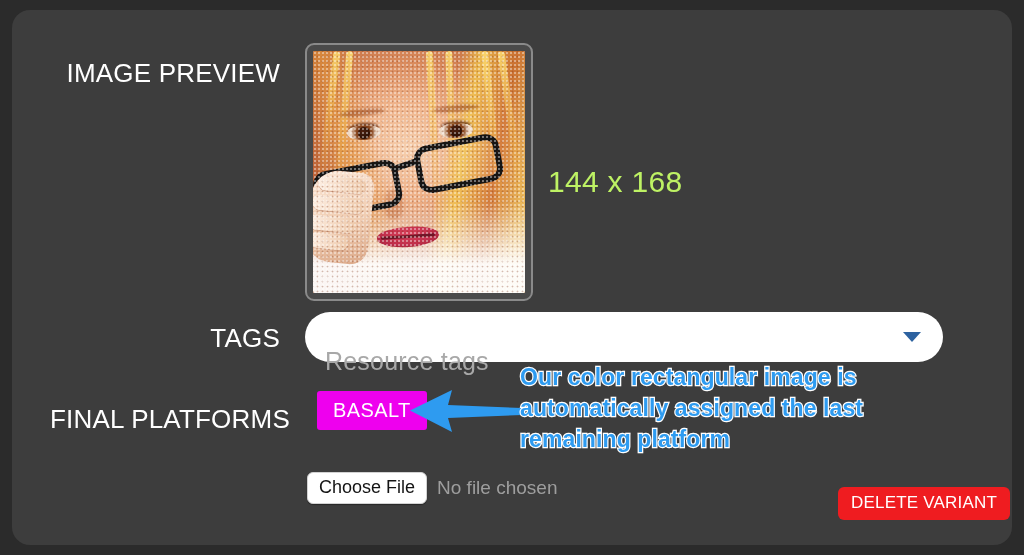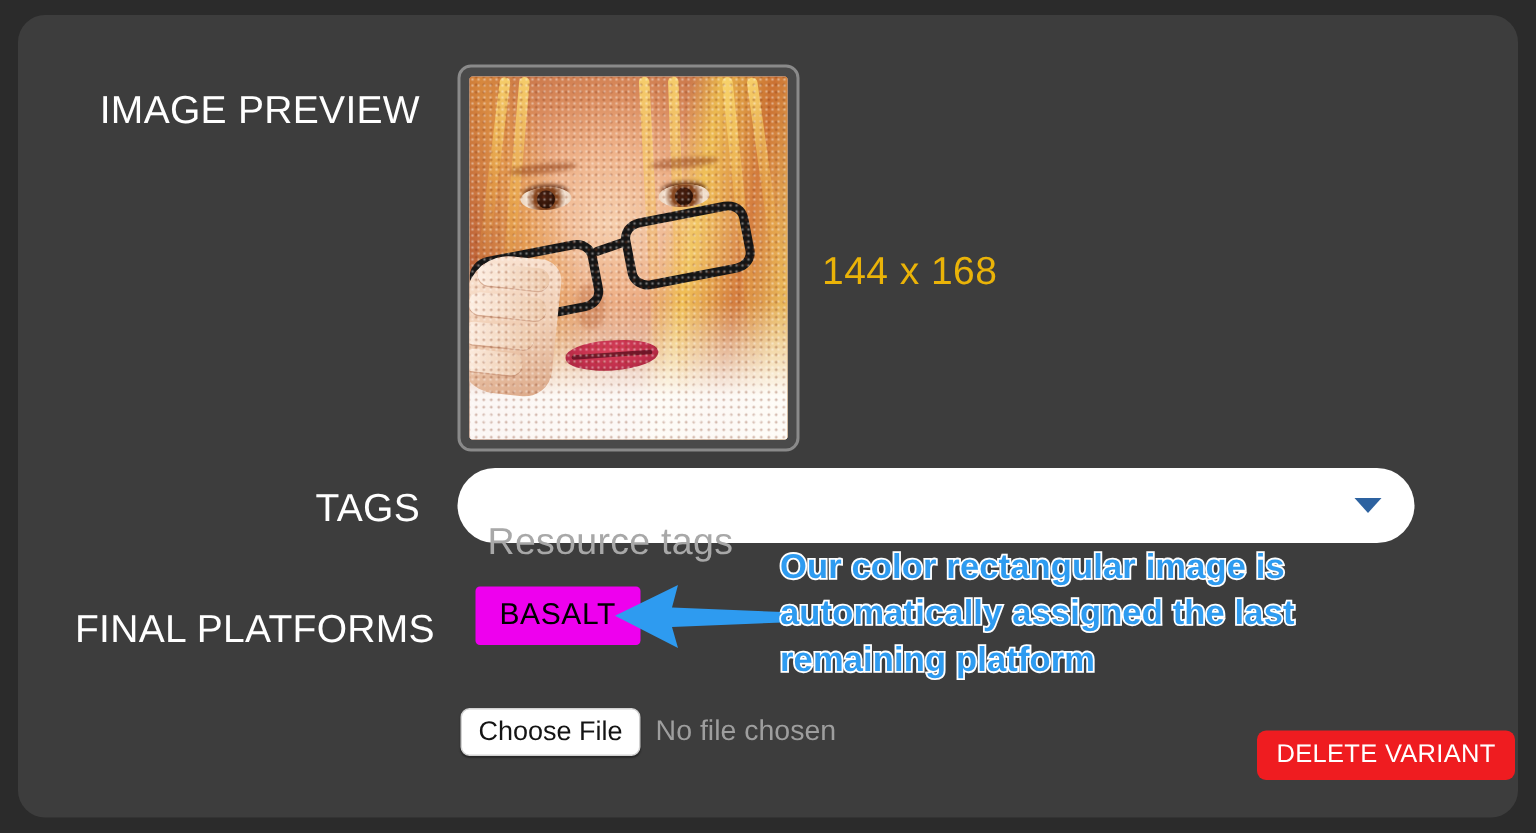--- a/index.html
+++ b/index.html
@@ -205,22 +205,22 @@
     width: 7px;
     border-radius: 4px;
     background: linear-gradient(to bottom, rgba(250,214,110,0.9), rgba(240,180,70,0.35), rgba(255,255,255,0));
   }
 
   
   #dimensions {
     position: absolute;
     left: 536px;
     top: 155px;
-    font-size: 26px;
-    color: #eab308;
+    font-size: 30px;
+    color: #bef264;
     letter-spacing: 0.3px;
   }
 
   
   #label-tags {
     left: 38px;
     top: 313px;
     font-size: 26px;
   }
   #tags-field {
@@ -258,21 +258,21 @@
     top: 394px;
     font-size: 26px;
   }
   #platform-badge {
     position: absolute;
     left: 305px;
     top: 381px;
     min-width: 84px;
     padding: 8px 16px;
     background: #ee00ee;
-    color: #000000;
+    color: #ffffff;
     font-size: 20px;
     text-align: center;
     border-radius: 3px;
     letter-spacing: 0.4px;
     box-sizing: border-box;
   }
 
   
   #annotation-arrow {
     position: absolute;

